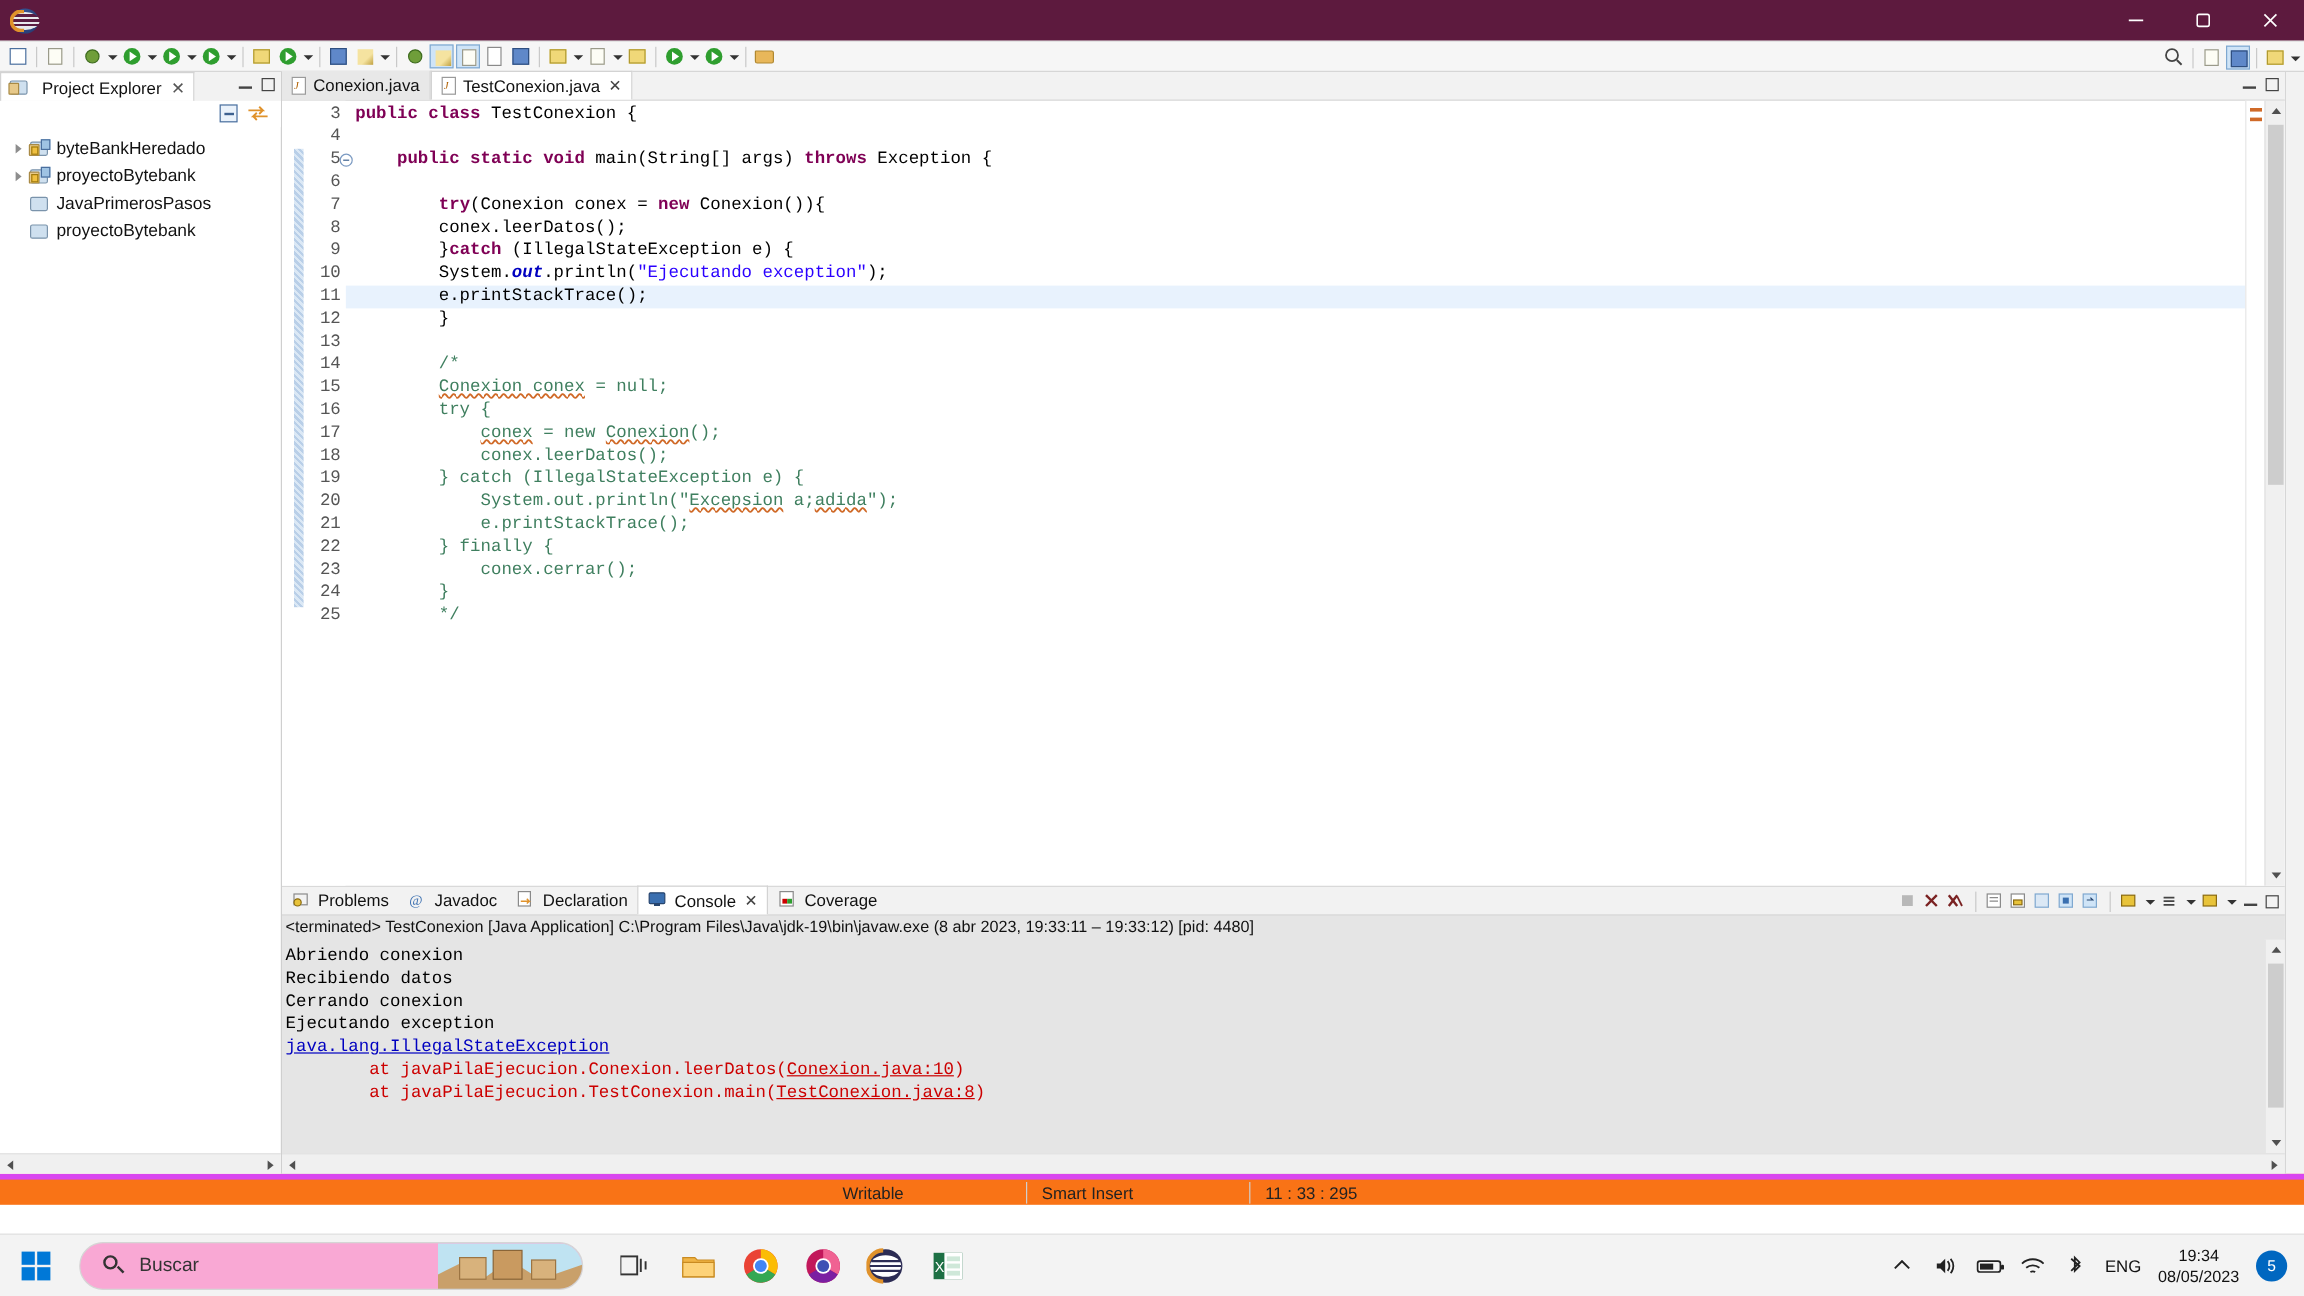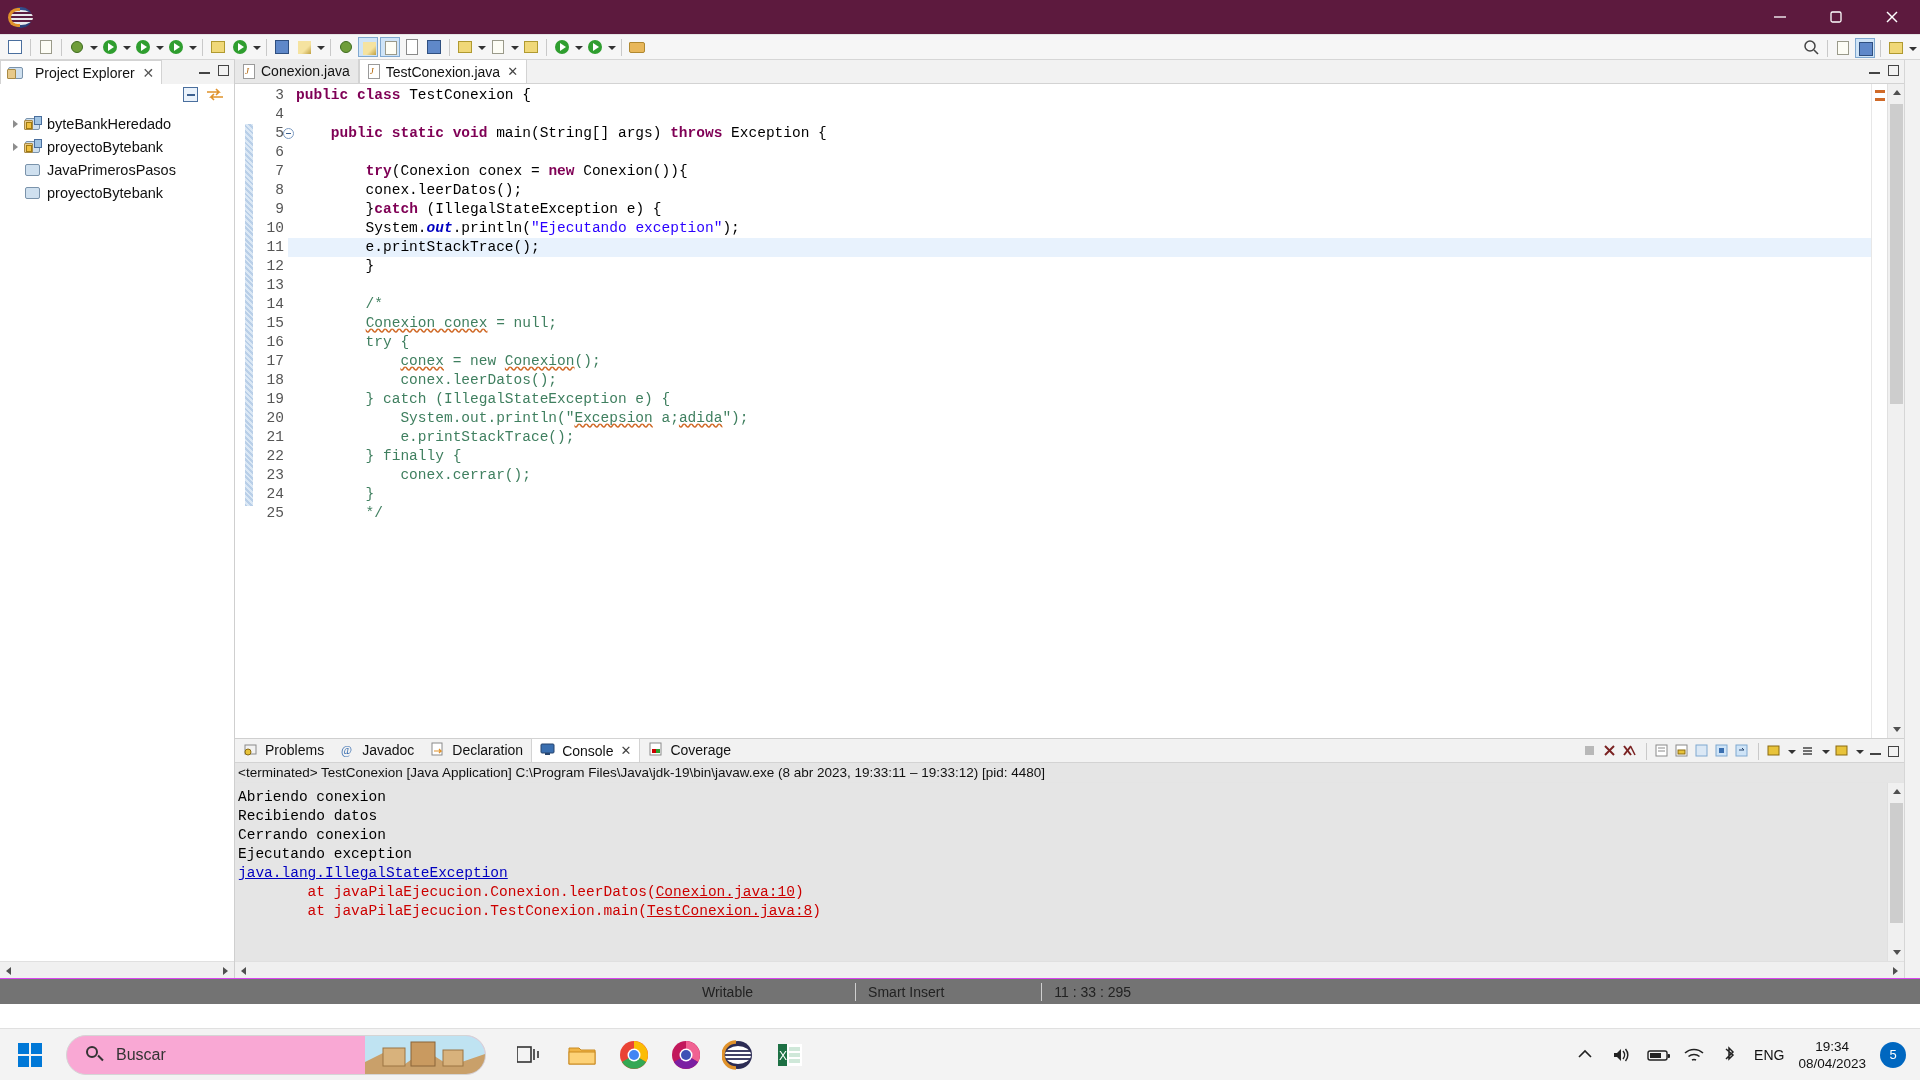--- a/index.html
+++ b/index.html
@@ -172,22 +172,22 @@
   }
   .cn-link { color:#0000c0; text-decoration:underline; }
   .cn-trace { color:#cc0000; }
   .hscroll { height:17px; background:#f0f0f0; border-top:1px solid #e0e0e0; position:relative; display:flex; }
   .hscroll .left, .hscroll .right { width:17px; height:17px; position:relative; }
   .hscroll .left:after { content:""; position:absolute; left:6px; top:5px; border-top:4px solid transparent; border-bottom:4px solid transparent; border-right:5px solid #505050; }
   .hscroll .right:after { content:""; position:absolute; left:6px; top:5px; border-top:4px solid transparent; border-bottom:4px solid transparent; border-left:5px solid #505050; }
 
   
   .statusbar {
-    height:26px; background:#737373; display:flex; align-items:center; font-size:14px; color:#222;
-    border-top:1px solid #d946ef;
+    height:26px; background:#f97316; display:flex; align-items:center; font-size:14px; color:#222;
+    border-top:5px solid #d946ef;
   }
   .sb-cell { padding:0 12px; height:18px; display:flex; align-items:center; }
   .sb-div { width:1px; height:18px; background:#cfcfcf; }
 
   
   .taskbar {
     position:absolute; left:0; bottom:0; width:1920px; height:52px; background:#f3f3f3;
     display:flex; align-items:center; border-top:1px solid #e0e0e0;
   }
   .tb-start { width:60px; height:52px; display:flex; align-items:center; justify-content:center; }
@@ -744,19 +744,19 @@
           </svg>
       </span>
       <span class="tray-ic">
         <svg width="22" height="22">
             <path d="M8 5 L15 11 L11 15 V4 L15 8 L8 15" fill="none" stroke="#222" stroke-width="1.5"></path>
           </svg>
       </span>
       <span style="font-size:14px;color:#111;">ENG</span>
       <div class="clock">
         <div>19:34</div>
-        <div>08/04/2023</div>
+        <div>08/05/2023</div>
       </div>
       <span class="badge">5</span>
     </div>
   </div>
 
 </div>
 
 </body></html>

